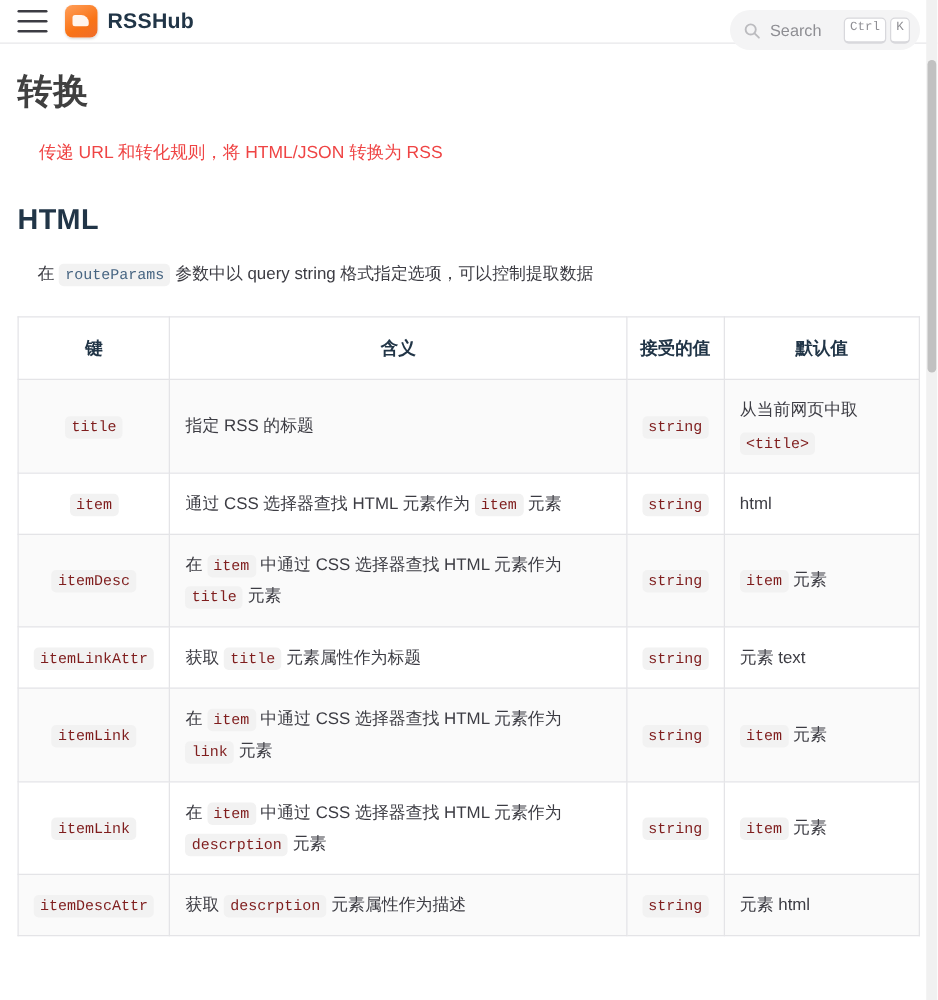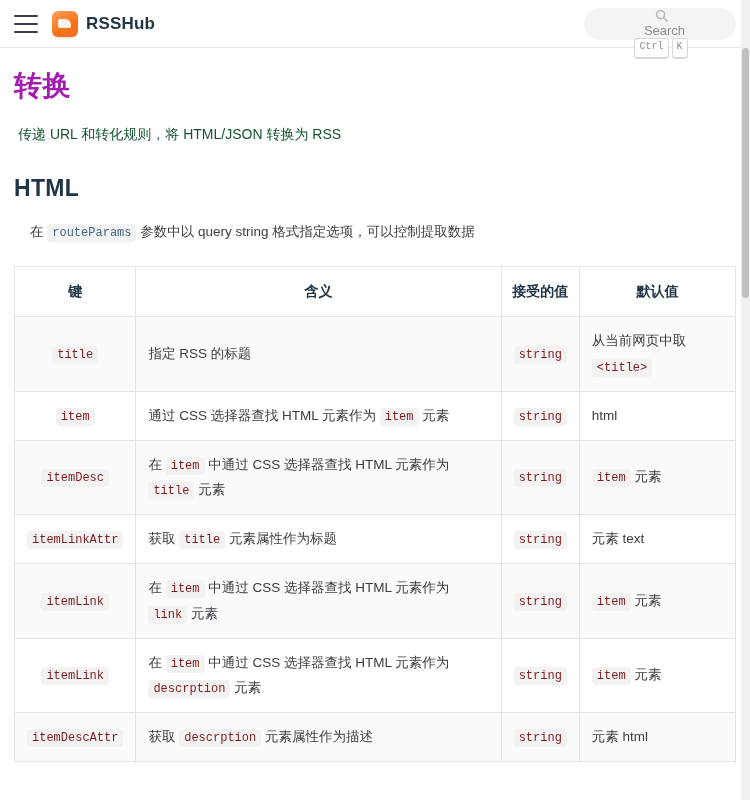--- a/index.html
+++ b/index.html
@@ -8,21 +8,21 @@
     width: 750px; height: 800px;
     background: #ffffff;
     font-family: "Liberation Sans", sans-serif;
     color: #213547;
     overflow: hidden;
   }
   .page { position: relative; width: 750px; height: 800px; }
 
   
   .navbar {
-    height: 48px;
+    height: 35px;
     border-bottom: 1px solid #e8e8ea;
     display: flex;
     align-items: center;
     padding: 0 14px;
     background: #fff;
     position: relative;
   }
   .hamburger {
     width: 24px; height: 18px;
     display: flex; flex-direction: column; justify-content: space-between;
@@ -53,21 +53,20 @@
     font-size: 17px; font-weight: 700; color: #213547; letter-spacing: .2px;
   }
   .search-box {
     position: absolute; right: 14px; top: 8px;
     width: 152px; height: 32px;
     background: #f4f4f5;
     border-radius: 16px;
     display: flex; align-items: center;
     padding: 0 8px 0 10px;
     cursor: pointer;
-    flex-direction: column;
   }
   .search-icon { width: 15px; height: 15px; flex: 0 0 auto; opacity: .55; }
   .search-placeholder {
     font-size: 13px; color: #8e8e93; margin-left: 7px; flex: 1;
   }
   .kbd-group { display: flex; gap: 3px; }
   .kbd {
     font-family: "Liberation Mono", monospace;
     font-size: 10px; color: #8e8e93;
     border: 1px solid #d8d8dc; border-bottom-width: 2px;
@@ -75,24 +74,24 @@
     padding: 1px 4px 4px; line-height: 13px;
     background: #fff;
   }
 
   
   .content {
     padding: 14px 14px 0 14px;
   }
   h1.page-title {
     font-size: 28px; line-height: 1.25; margin: 6px 0 0; font-weight: 700;
-    letter-spacing: .5px; color: #a21caf;
+    letter-spacing: .5px; color: #404040;
   }
   p.page-desc {
-    font-size: 14px; margin: 20px 4px 0; color: #14532d; line-height: 1.6;
+    font-size: 14px; margin: 20px 17px 0; color: #ef4444; line-height: 1.6;
   }
   h2.section-title {
     font-size: 23px; font-weight: 700; margin: 30px 0 0; color: #213547;
     letter-spacing: .3px;
   }
   p.section-desc {
     font-size: 13.5px; margin: 19px 16px 0; color: #3c3c43; line-height: 1.7;
   }
   code.inline {
     font-family: "Liberation Mono", monospace;

